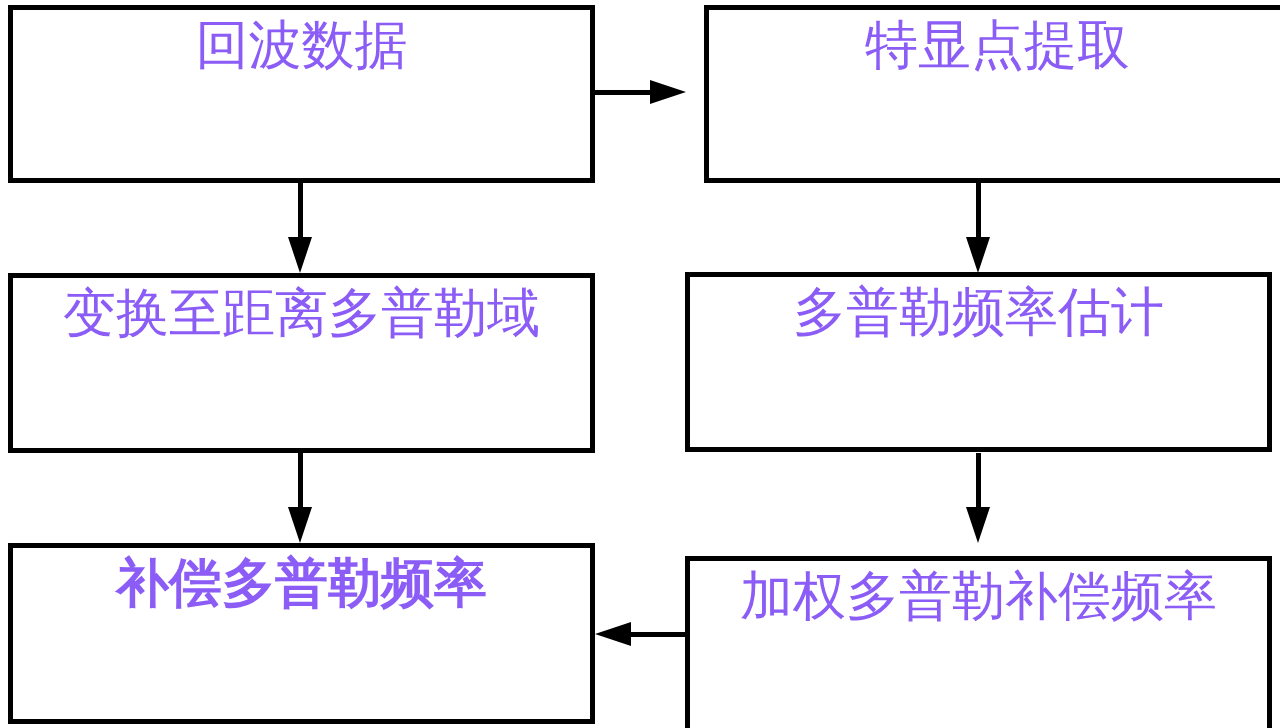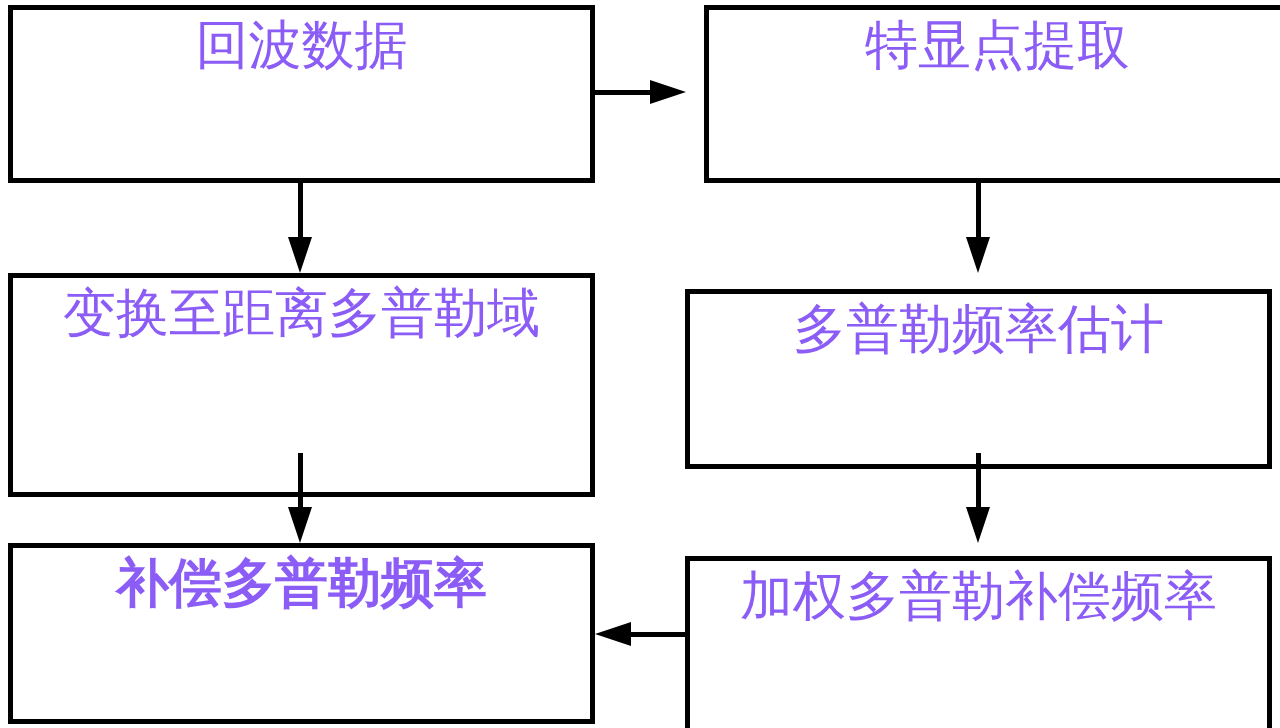--- a/index.html
+++ b/index.html
@@ -24,22 +24,22 @@
     display: flex;
     align-items: flex-start;
     justify-content: center;
     font-size: 53px;
     color: #8b5cf6;
     white-space: nowrap;
     letter-spacing: 0px;
   }
   .box-tl { left: 8px;   top: 5px;   height: 178px; }
   .box-tr { left: 704px; top: 5px;   height: 178px; }
-  .box-ml { left: 8px;   top: 273px; height: 224px; }
-  .box-mr { left: 685px; top: 289px; height: 180px; }
+  .box-ml { left: 8px;   top: 273px; height: 180px; }
+  .box-mr { left: 685px; top: 272px; height: 180px; }
   .box-bl { left: 8px;   top: 543px; height: 181px; font-weight: bold; }
   .box-br { left: 685px; top: 556px; height: 181px; }
 
   .arrow-line {
     position: absolute;
     background: #000000;
   }
   .arrow-head {
     position: absolute;
     width: 0;

